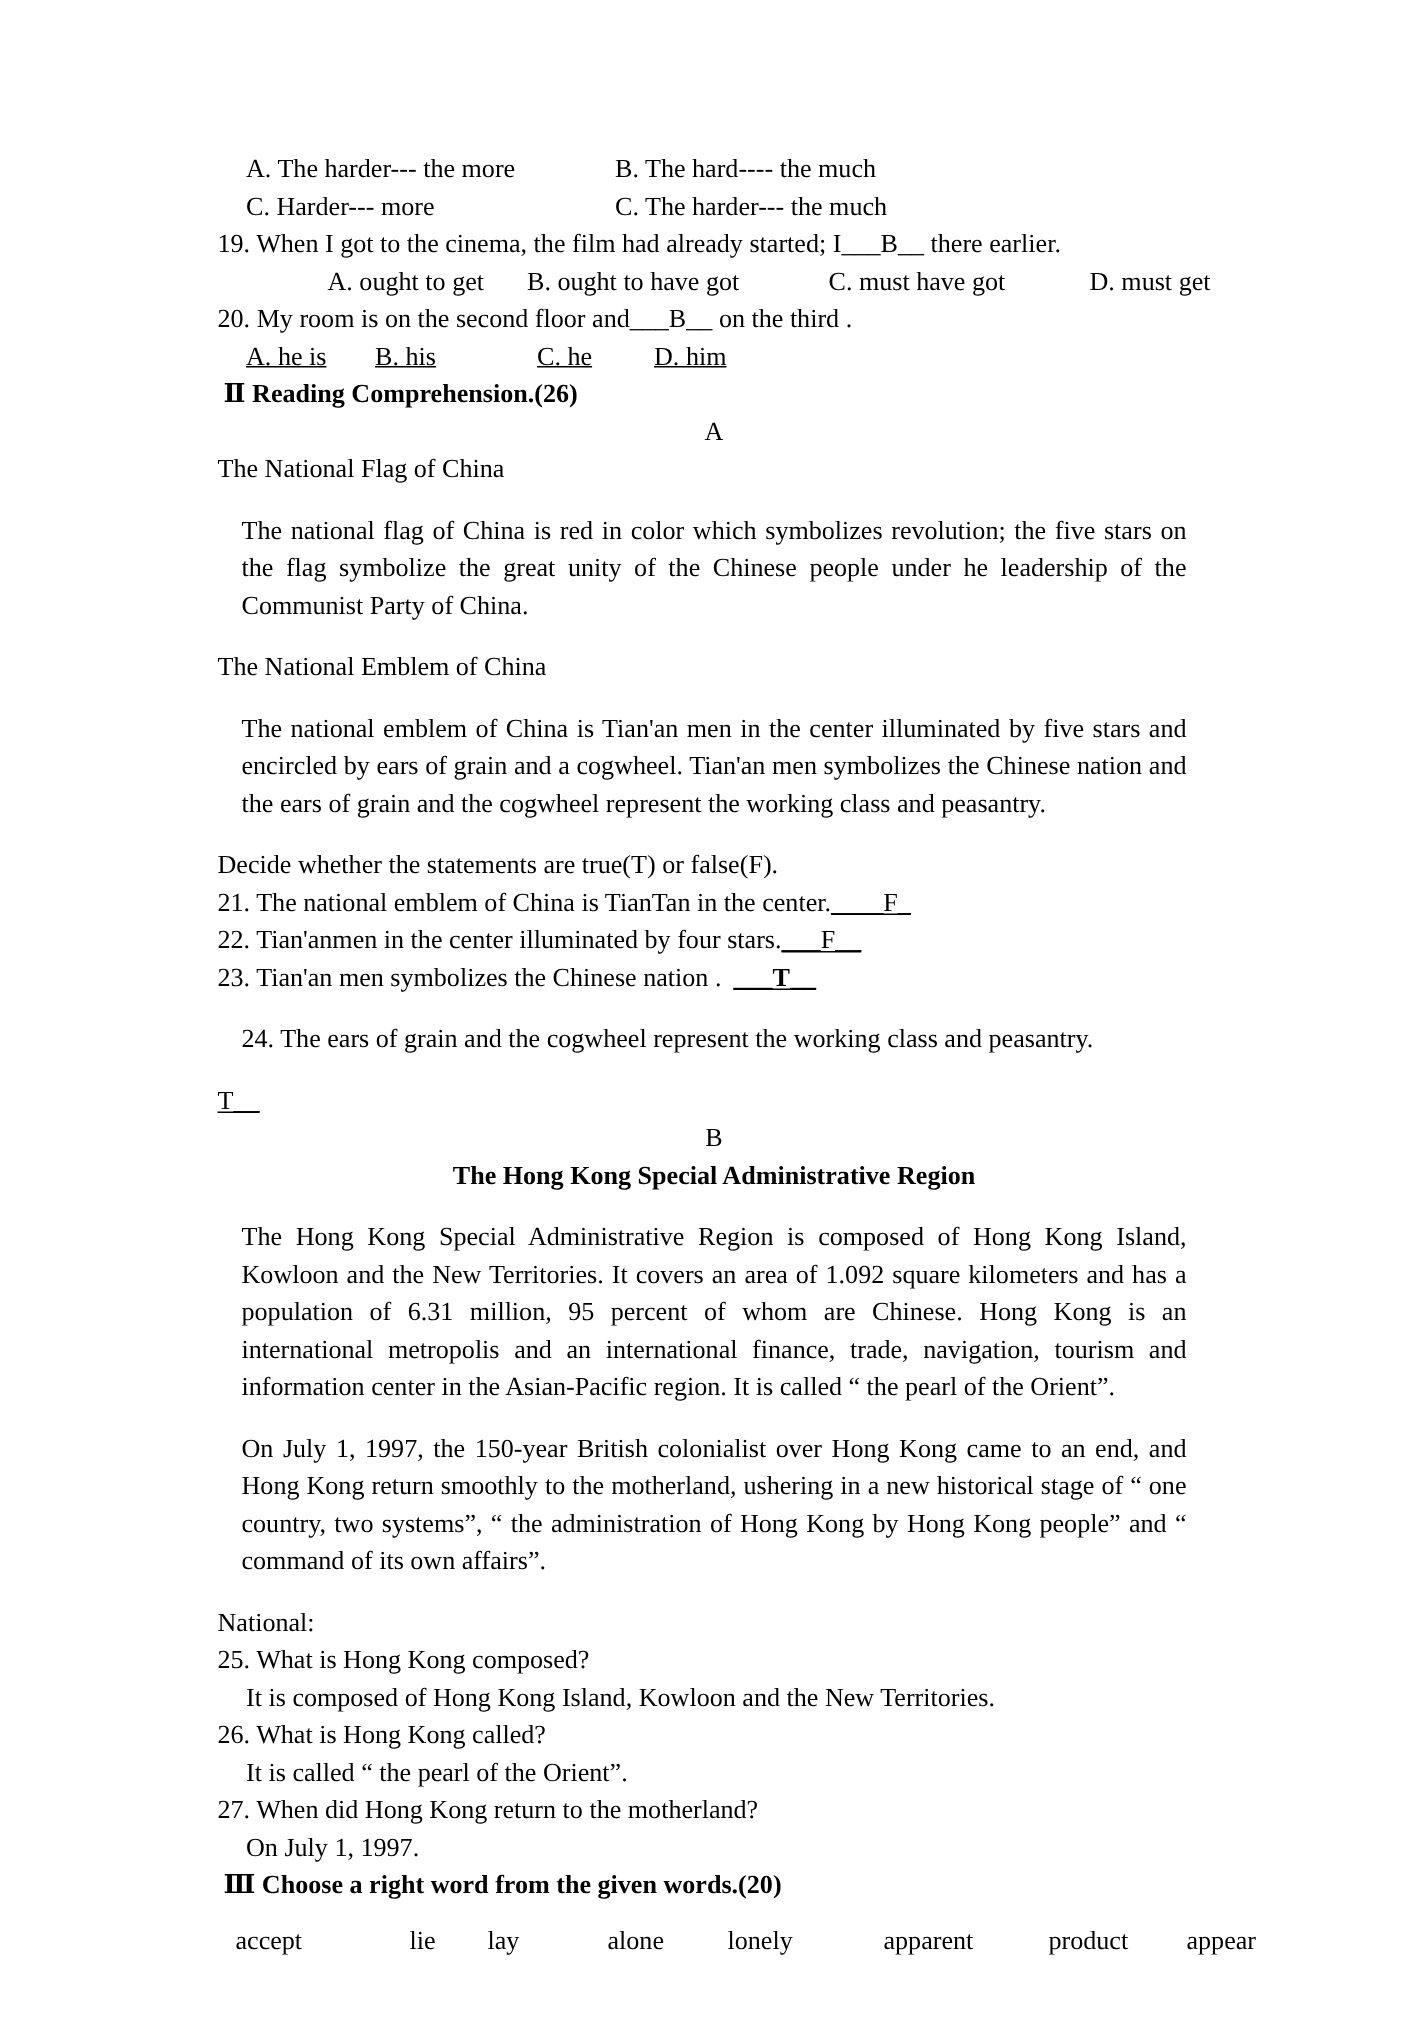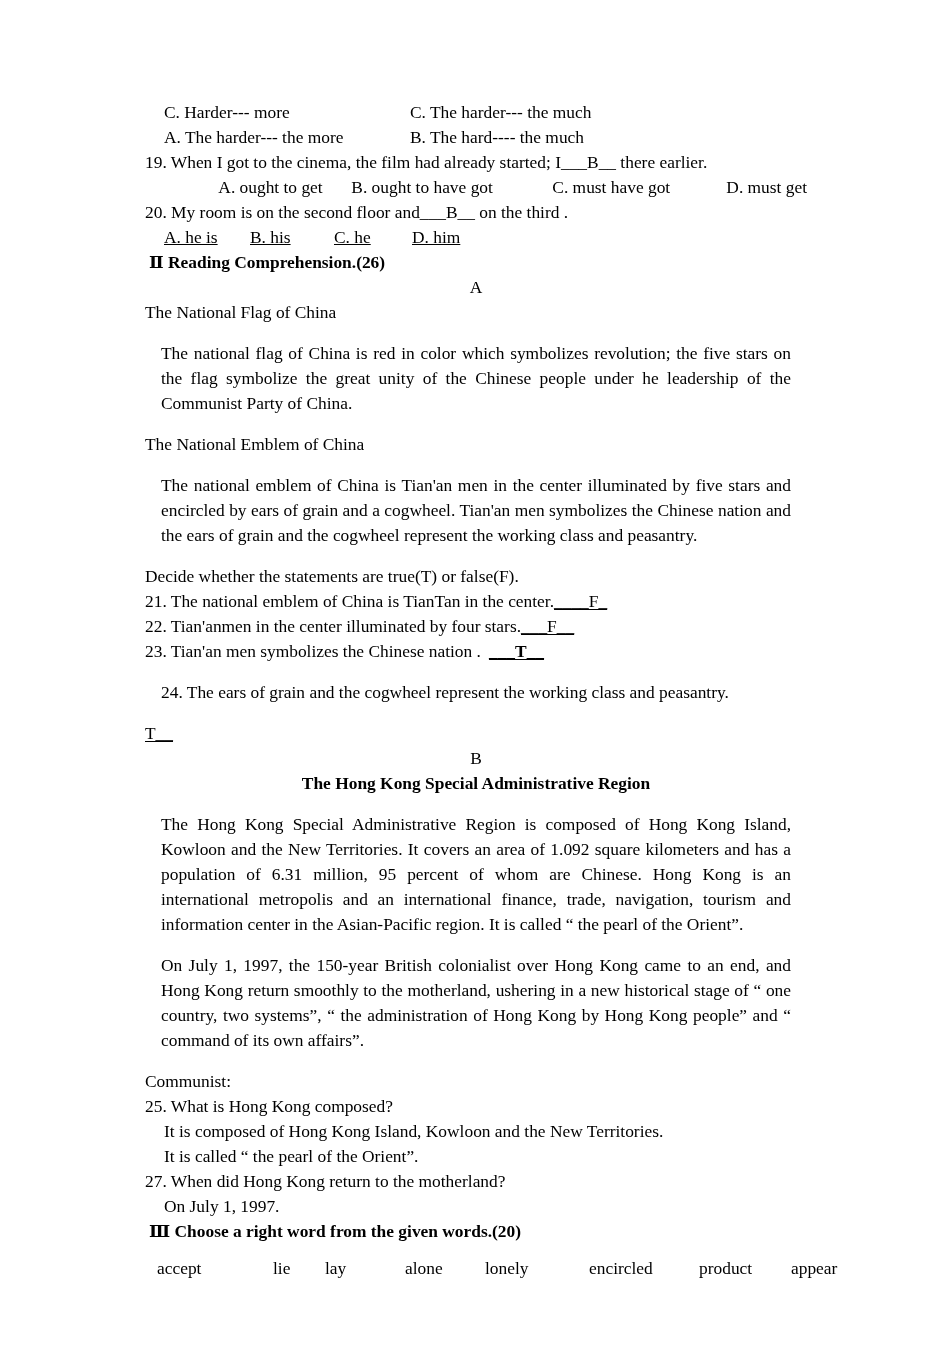--- a/index.html
+++ b/index.html
@@ -79,21 +79,21 @@
   .q19-opts > span:nth-child(2) { flex: 0 0 201px; }
   .q19-opts > span:nth-child(3) { flex: 0 0 174px; }
   .q19-opts > span:nth-child(4) { flex: 0 0 auto; }
   .q20-opts {
     display: flex;
     padding-left: 19px;
     text-decoration: underline;
   }
   .q20-opts > span:nth-child(1) { flex: 0 0 86px; }
   .q20-opts > span:nth-child(2) { flex: 0 0 84px; }
-  .q20-opts > span:nth-child(3) { flex: 0 0 78px; }
+  .q20-opts > span:nth-child(3) { flex: 0 0 78px; margin-left: 24px; }
   .q20-opts > span:nth-child(4) { flex: 0 0 auto; }
   .wordbank {
     display: flex;
     margin: 12px;
   }
   .wordbank > span:nth-child(1) { flex: 0 0 116px; }
   .wordbank > span:nth-child(2) { flex: 0 0 52px; }
   .wordbank > span:nth-child(3) { flex: 0 0 80px; }
   .wordbank > span:nth-child(4) { flex: 0 0 80px; }
   .wordbank > span:nth-child(5) { flex: 0 0 104px; }
@@ -105,26 +105,26 @@
     font-weight: bold;
   }
 </style>
 </head>
 <body>
 
 <div class="page">
   <div class="doc">
 
     <div class="opt-row indent">
+      <span class="opt-col-a">A. The harder--- the more</span>
+      <span class="opt-col-b">B. The hard---- the much</span>
+    </div>
+    <div class="opt-row indent">
       <span class="opt-col-a">C. Harder--- more</span>
       <span class="opt-col-b">C. The harder--- the much</span>
-    </div>
-    <div class="opt-row indent">
-      <span class="opt-col-a">A. The harder--- the more</span>
-      <span class="opt-col-b">B. The hard---- the much</span>
     </div>
 
     <p class="line">19. When I got to the cinema, the film had already started; I___B__ there earlier.</p>
     <div class="q19-opts">
       <span>A. ought to get</span>
       <span>B. ought to have got</span>
       <span>C. must have got</span>
       <span>D. must get</span>
     </div>
 
@@ -148,35 +148,36 @@
     <p class="line"><span>21. The national emblem of China is TianTan in the center.</span><span class="ans">____F_</span></p>
     <p class="line"><span>22. Tian'anmen in the center illuminated by four stars.</span><span class="ans">___F__</span></p>
     <p class="line"><span>23. Tian'an men symbolizes the Chinese nation .</span><span class="ans ans-line">___T__</span></p>
     <p class="para"><span>24. The ears of grain and the cogwheel represent the working class and peasantry.</span></p>
     <p class="line"><span class="ans">T__</span></p>
 
     <p class="center">B</p>
     <p class="center bold">The Hong Kong Special Administrative Region</p>
     <p class="para">The Hong Kong Special Administrative Region is composed of Hong Kong Island, Kowloon and the New Territories. It covers an area of 1.092 square kilometers and has a population of 6.31 million, 95 percent of whom are Chinese. Hong Kong is an international metropolis and an international finance, trade, navigation, tourism and information center in the Asian-Pacific region. It is called “ the pearl of the Orient”.</p>
     <p class="para">On July 1, 1997, the 150-year British colonialist over Hong Kong came to an end, and Hong Kong return smoothly to the motherland, ushering in a new historical stage of “ one country, two systems”, “ the administration of Hong Kong by Hong Kong people” and “ command of its own affairs”.</p>
-    <p class="line">Communist:</p>
+    <p class="line">National:</p>
 
     <p class="line">25. What is Hong Kong composed?</p>
     <p class="line indent">It is composed of Hong Kong Island, Kowloon and the New Territories.</p>
+    <p class="line">26. What is Hong Kong called?</p>
     <p class="line indent">It is called “ the pearl of the Orient”.</p>
     <p class="line">27. When did Hong Kong return to the motherland?</p>
     <p class="line indent">On July 1, 1997.</p>
 
     <p class="heading-sec"><span class="numeral">Ⅲ</span> <span>Choose a right word from the given words.(20)</span></p>
 
     <div class="wordbank">
       <span>accept</span>
       <span>lie</span>
       <span>lay</span>
       <span>alone</span>
       <span>lonely</span>
-      <span>encircled</span>
+      <span>apparent</span>
       <span>product</span>
       <span>appear</span>
     </div>
 
   </div>
 </div>
 
 </body></html>

